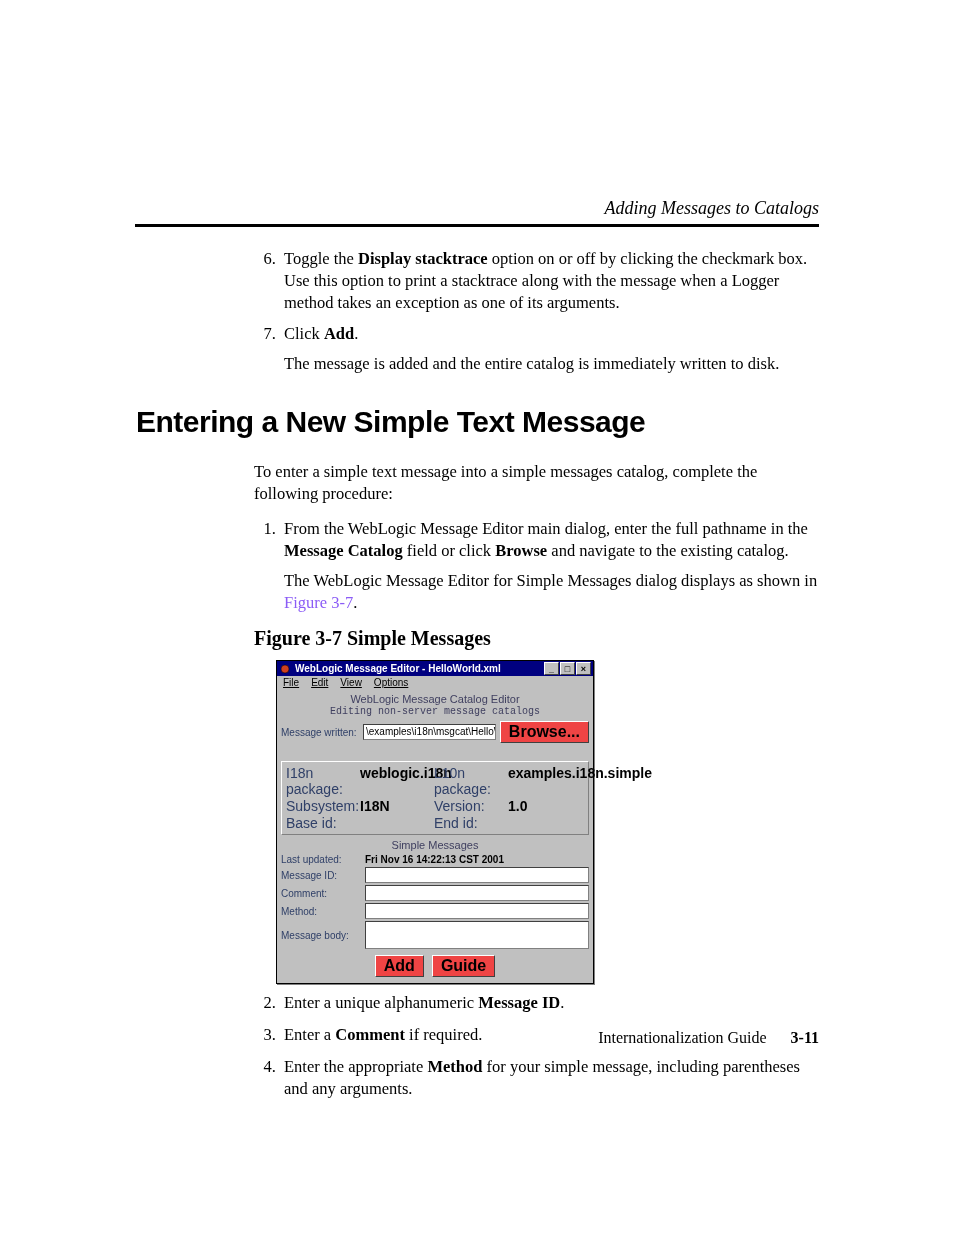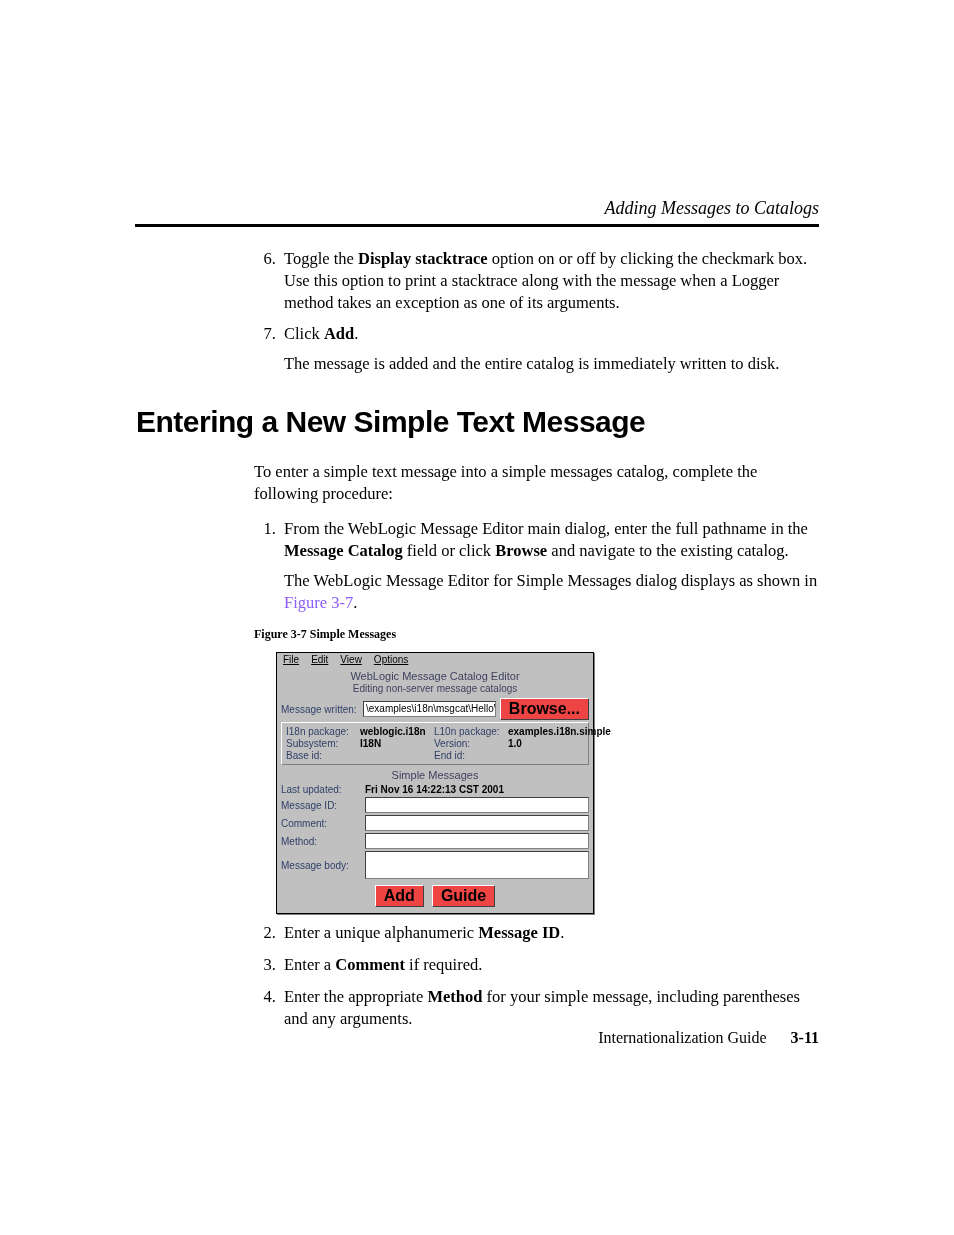--- a/index.html
+++ b/index.html
@@ -60,21 +60,21 @@
     letter-spacing: -0.5px;
     margin: 30px 0 22px 0;
   }
   .intro {
     margin: 0 0 14px 118px;
     font-size: 16.5px;
     line-height: 1.32;
   }
   .fig-caption {
     margin: 14px 0 10px 118px;
-    font-size: 12px;
+    font-size: 20px;
     font-weight: bold;
   }
   a.xref { color: #8b5cf6; text-decoration: none; }
   b { font-weight: bold; }
 
   
   .app {
     margin: 0 0 8px 140px;
     width: 316px;
     font-family: "MS Sans Serif", Tahoma, Arial, sans-serif;
@@ -129,20 +129,21 @@
     text-align: center;
     font-size: 11px;
     color: #404060;
     margin: 2px 0 0 0;
   }
   .panel-sub {
     text-align: center;
     font-size: 10px;
     color: #404060;
     margin: 1px 0 4px 0;
+    font-family: Liberation Mono, monospace;
   }
   .row {
     display: flex;
     align-items: center;
     gap: 4px;
     margin: 2px 0;
   }
   .lbl {
     font-size: 10px;
     color: #304068;
@@ -168,26 +169,26 @@
     padding: 1px 8px;
     font-size: 16px;
     font-weight: bold;
     color: #000;
   }
   .infobox {
     border: 1px solid #808080;
     border-top-color: #fff;
     border-left-color: #fff;
     padding: 3px 4px;
-    margin-top: 2px;
+    margin-top: 18px;
     display: grid;
     grid-template-columns: 70px 70px 70px auto;
     row-gap: 1px;
     column-gap: 4px;
-    font-size: 10px;
+    font-size: 14px;
   }
   .infobox .k { color: #304068; }
   .infobox .v { color: #000; font-weight: bold; }
   .section-title {
     text-align: center;
     font-size: 11px;
     color: #404060;
     margin: 4px 0 3px 0;
   }
   .formrow {
@@ -264,20 +265,32 @@
         <span>From the WebLogic Message Editor main dialog, enter the full pathname in the </span><b>Message Catalog</b><span> field or click </span><b>Browse</b><span> and navigate to the existing catalog.</span>
         <p>
           <span>The WebLogic Message Editor for Simple Messages dialog displays as shown in </span><a class="xref">Figure 3-7</a><span>.</span>
         </p>
       </li>
     </ol>
 
     <div class="fig-caption">Figure 3-7   Simple Messages</div>
 
     <div class="app">
+      <div class="titlebar">
+        <span class="ticon">
+          <svg width="10" height="10" viewBox="0 0 10 10">
+              <circle cx="5" cy="5" r="4" fill="#d04020" stroke="#000" stroke-width="0.5"></circle>
+            </svg>
+        </span>
+        <span>WebLogic Message Editor - HelloWorld.xml</span>
+        <span class="spacer"></span>
+        <span class="winbtn">_</span>
+        <span class="winbtn">□</span>
+        <span class="winbtn">×</span>
+      </div>
       <div class="menubar">
         <span>File</span>
         <span>Edit</span>
         <span>View</span>
         <span>Options</span>
       </div>
       <div class="panel">
         <div class="panel-title">WebLogic Message Catalog Editor</div>
         <div class="panel-sub">Editing non-server message catalogs</div>
         <div class="row">

